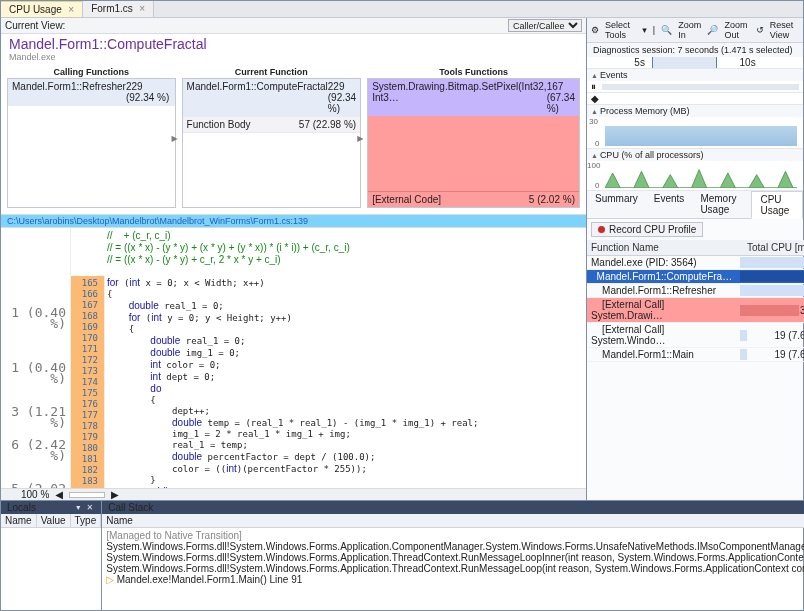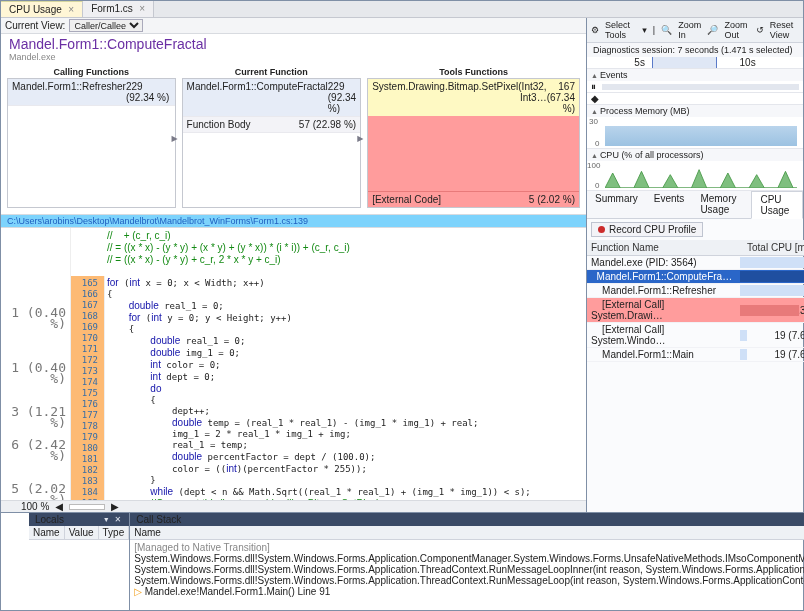--- a/index.html
+++ b/index.html
@@ -4,34 +4,34 @@
 <style>
   * { box-sizing: border-box; margin: 0; padding: 0; font-family: "Segoe UI", Tahoma, sans-serif; font-size: 10px; color: #222; }
   body { background:#eef0f3; }
   .app { display:flex; flex-direction:column; width:804px; height:611px; background:#fff; border:1px solid #7f8fa6; }
   .tab-bar { display:flex; align-items:center; height:17px; background:#e6e8ec; border-bottom:1px solid #c5c8d0; }
   .tab { padding:1px 8px; height:16px; line-height:14px; font-size:9px; border-right:1px solid #c5c8d0; background:#efeff2; cursor:pointer;}
   .tab.active { background:#fff6d6; border-top:1px solid #d6d6a0;}
   .tab .close { margin-left:4px; color:#888; }
   .main-row { display:flex; flex:1; min-height:0; }
   .left-col { width:586px; display:flex; flex-direction:column; border-right:1px solid #7f8fa6; min-height:0;}
-  .view-bar { height:16px; display:flex; align-items:center; padding:0 4px; gap:4px; background:#f4f5f7; border-bottom:1px solid #d8dbe0; font-size:9px;}
+  .view-bar { height:16px; display:flex; align-items:center; padding:0 4px; gap:4px; background:#f4f5f7; border-bottom:1px solid #d8dbe0; font-size:9px;justify-content:space-between;}
   .view-bar select { font-size:9px; height:13px; border:1px solid #aab; }
   .title-area { padding:2px 8px 0 8px; background:#fff; }
   .title-area .big { color:#6a2fa3; font-size:14px; font-weight:400; }
   .title-area .sub { color:#888; font-size:9px; }
   .triptych { display:flex; gap:6px; padding:4px 6px 6px 6px; background:#fff; }
   .col3 { flex:1; display:flex; flex-direction:column; }
   .col3 .hdr { text-align:center; font-weight:bold; font-size:9px; padding:1px 0;}
   .box { border:1px solid #c5c8d0; min-height:130px; display:flex; flex-direction:column; }
   .row-line { display:flex; justify-content:space-between; padding:2px 4px; font-size:9px; border-bottom:1px solid #e9e9ee;}
   .row-line.blue { background:#e6ecf7; }
   .row-line.grey { background:#f3f3f7;}
   .called-box { background:#ff9c9c; flex:1; display:flex; flex-direction:column; }
-  .called-box .top { background:#fef9c3; display:flex; justify-content:space-between; padding:2px 4px; font-size:9px;text-align:right;}
+  .called-box .top { background:#c4b5fd; display:flex; justify-content:space-between; padding:2px 4px; font-size:9px;}
   .called-box .bot { margin-top:auto; background:#ff9c9c; display:flex; justify-content:space-between; padding:2px 4px; font-size:9px; border-top:1px solid #e87a7a;}
   .between-arrow { position:relative; }
   .arrow { position:absolute; top:50%; right:-6px; width:10px; height:10px; transform:translateY(-50%);}
   .arrow::after{content:"▶"; font-size:8px; color:#7a7a88;}
   .path-bar { background:#7dd3fc; border-top:1px solid #d8dbe0; border-bottom:1px solid #d8dbe0; padding:1px 6px; font-size:9px; color:#2060c0;}
   .code-pane { flex:1; display:flex; background:#fff; min-height:0; overflow:hidden;}
   .gutter-l { width:70px; background:#fff; text-align:right; padding:2px 4px 2px 2px; color:#777; font-family:Consolas,monospace; font-size:13px; line-height:11px; border-right:1px solid #eee;}
   .gutter-n { width:34px; background:#fdba74; text-align:right; padding:2px 6px 2px 0; color:#3a6ea5; font-family:Consolas,monospace; font-size:9px; line-height:11px; border-right:1px solid #eee;margin-top:48px;}
   .code { flex:1; font-family:Consolas,monospace; font-size:9px; line-height:11px; padding:2px 2px; white-space:pre; overflow:hidden;}
   .code .cmt { color:#148a14;}
@@ -66,21 +66,21 @@
   .cpu-table { width:100%; border-collapse:collapse; font-size:9px;}
   .cpu-table th { text-align:left; padding:2px 4px; background:#eef1f5; border-bottom:1px solid #cfd3dc; font-weight:normal; color:#333;}
   .cpu-table td { padding:1px 4px; border-bottom:1px solid #f1f2f6;}
   .cpu-table tr.sel td { background:#2a66c8; color:#fff;}
   .cpu-table tr.sel2 td { background:#ff9c9c;}
   .cpu-table .pct { text-align:right;}
   .cpu-table .pct .barcell{display:inline-block;position:relative;width:88px;text-align:right;padding-right:2px;}
   .cpu-table .pct .barcell .bg{position:absolute;left:0;top:0;bottom:0;background:#cfe0f7;}
   .cpu-table tr.sel .pct .barcell .bg{background:#1f4fa0;}
   .cpu-table tr.sel2 .pct .barcell .bg{background:#e87a7a;}
-  .bottom-row { display:flex; border-top:1px solid #7f8fa6; height:98px;padding-left:28px;}
+  .bottom-row { display:flex; border-top:1px solid #7f8fa6; height:110px;}
   .bottom-panel { display:flex; flex-direction:column; }
   .panel-head { background:#3a4a66; color:#fff; font-size:10px; padding:1px 6px; display:flex; align-items:center; justify-content:space-between;}
   .panel-head .icons{font-size:8px;color:#dfe4ee;letter-spacing:2px;}
   .locals-head { display:flex; background:#eef1f5; border-bottom:1px solid #cfd3dc; font-size:9px;}
   .locals-head div { padding:1px 4px; border-right:1px solid #cfd3dc;}
   .locals-head div:nth-child(1){flex:2;} .locals-head div:nth-child(2){flex:3;} .locals-head div:nth-child(3){flex:1;text-align:right;}
   .callstack-body { flex:1; overflow:hidden; font-size:8.5px; padding:2px 4px; color:#555;}
   .callstack-body .mng{color:#888;}
   .callstack-body .row{white-space:nowrap; overflow:hidden; text-overflow:ellipsis;}
   .callstack-body .cur::before{content:"▷ "; color:#f0a020;}

